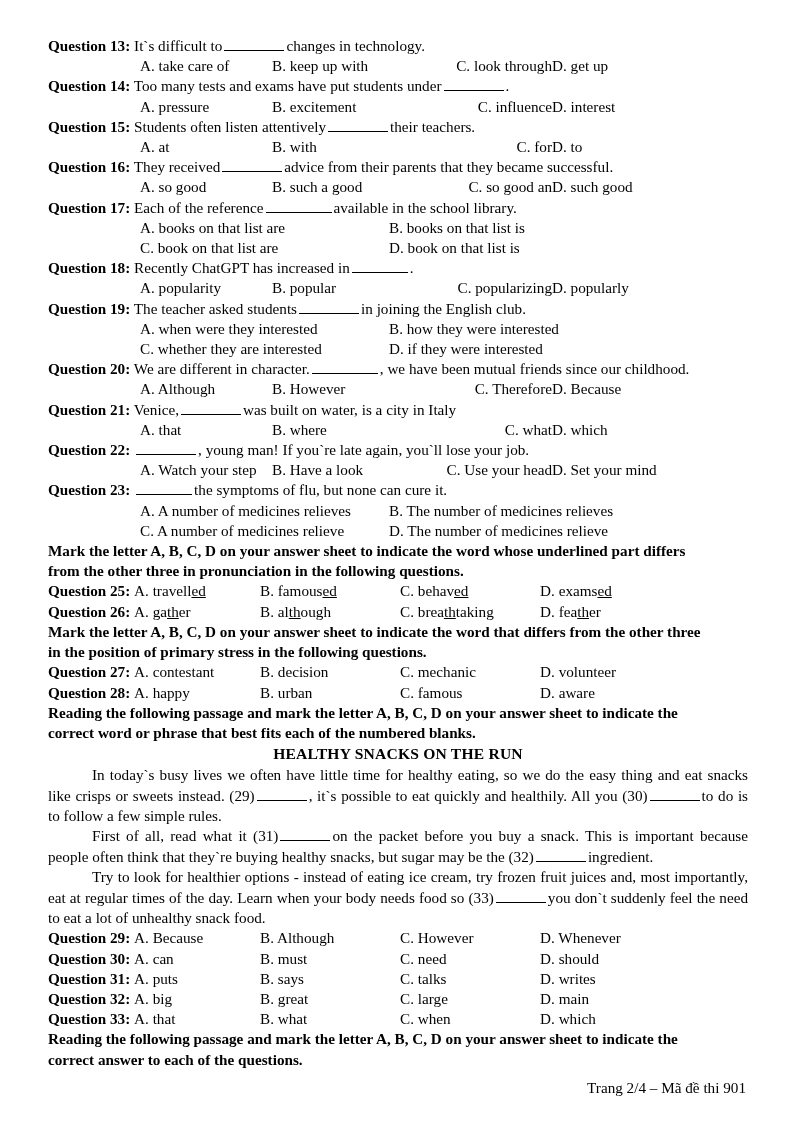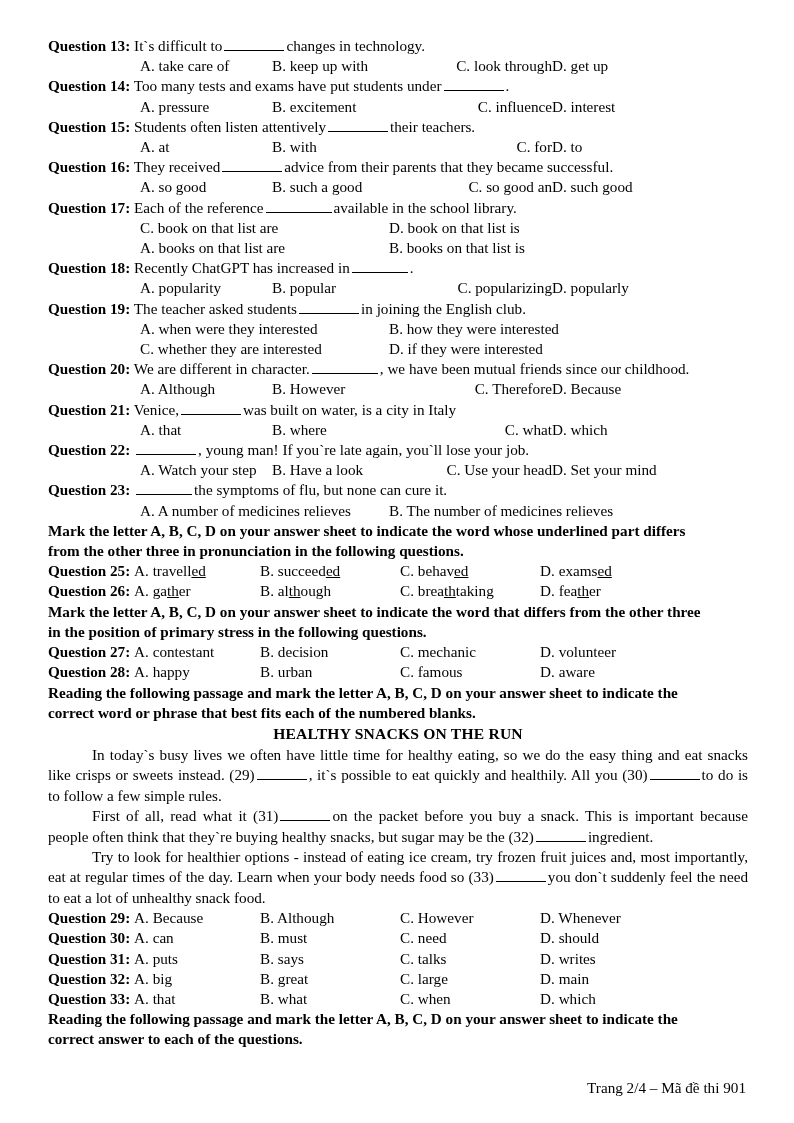--- a/index.html
+++ b/index.html
@@ -145,24 +145,24 @@
         <span class="opt c1">A. so good</span><span class="opt c2">B. such a good</span><span class="opt c3">C. so good an</span><span class="opt c4">D. such good</span>
       </div>
     </div>
 
     <div>
       <div class="q-line">
         <span class="q-label">Question 17:</span>
         <span class="q-stem">Each of the reference</span><span class="blank w66"></span><span class="q-stem">available in the school library.</span>
       </div>
       <div class="opts">
+        <span class="opt h1">A. books on that list are</span><span class="opt h2">B. books on that list is</span>
+      </div>
+      <div class="opts">
         <span class="opt h1">C. book on that list are</span><span class="opt h2">D. book on that list is</span>
-      </div>
-      <div class="opts">
-        <span class="opt h1">A. books on that list are</span><span class="opt h2">B. books on that list is</span>
       </div>
     </div>
 
     <div>
       <div class="q-line">
         <span class="q-label">Question 18:</span>
         <span class="q-stem">Recently ChatGPT has increased in</span><span class="blank w56"></span><span class="q-stem">.</span>
       </div>
       <div class="opts">
         <span class="opt c1">A. popularity</span><span class="opt c2">B. popular</span><span class="opt c3">C. popularizing</span><span class="opt c4">D. popularly</span>
@@ -212,36 +212,39 @@
       </div>
     </div>
 
     <div>
       <div class="q-line">
         <span class="q-label">Question 23:</span>
         <span class="blank w56"></span><span class="q-stem">the symptoms of flu, but none can cure it.</span>
       </div>
       <div class="opts">
         <span class="opt h1">A. A number of medicines relieves</span><span class="opt h2">B. The number of medicines relieves</span>
+      </div>
+      <div class="opts">
+        <span class="opt h1">C. A number of medicines relieve</span><span class="opt h2">D. The number of medicines relieve</span>
       </div>
     </div>
 
   </div>
 
   <div class="instr">
     <div>Mark the letter A, B, C, D on your answer sheet to indicate the word whose underlined part differs</div>
     <div>from the other three in pronunciation in the following questions.</div>
   </div>
 
   <div>
 
 
     <div class="inline-q">
       <span class="pron-label">Question 25:</span>
-      <span class="opt" style="width:126px"><span>A. travell</span><u>ed</u></span><span class="opt" style="width:140px"><span>B. succeed</span><u>ed</u></span><span class="opt" style="width:140px"><span>C. behav</span><u>ed</u></span><span class="opt"><span>D. exams</span><u>ed</u></span>
+      <span class="opt" style="width:126px"><span>A. travell</span><u>ed</u></span><span class="opt" style="width:140px"><span>B. famous</span><u>ed</u></span><span class="opt" style="width:140px"><span>C. behav</span><u>ed</u></span><span class="opt"><span>D. exams</span><u>ed</u></span>
     </div>
 
     <div class="inline-q">
       <span class="pron-label">Question 26:</span>
       <span class="opt" style="width:126px"><span>A. ga</span><u>th</u><span>er</span></span><span class="opt" style="width:140px"><span>B. al</span><u>th</u><span>ough</span></span><span class="opt" style="width:140px"><span>C. brea</span><u>th</u><span>taking</span></span><span class="opt"><span>D. fea</span><u>th</u><span>er</span></span>
     </div>
 
   </div>
 
   <div class="instr">

